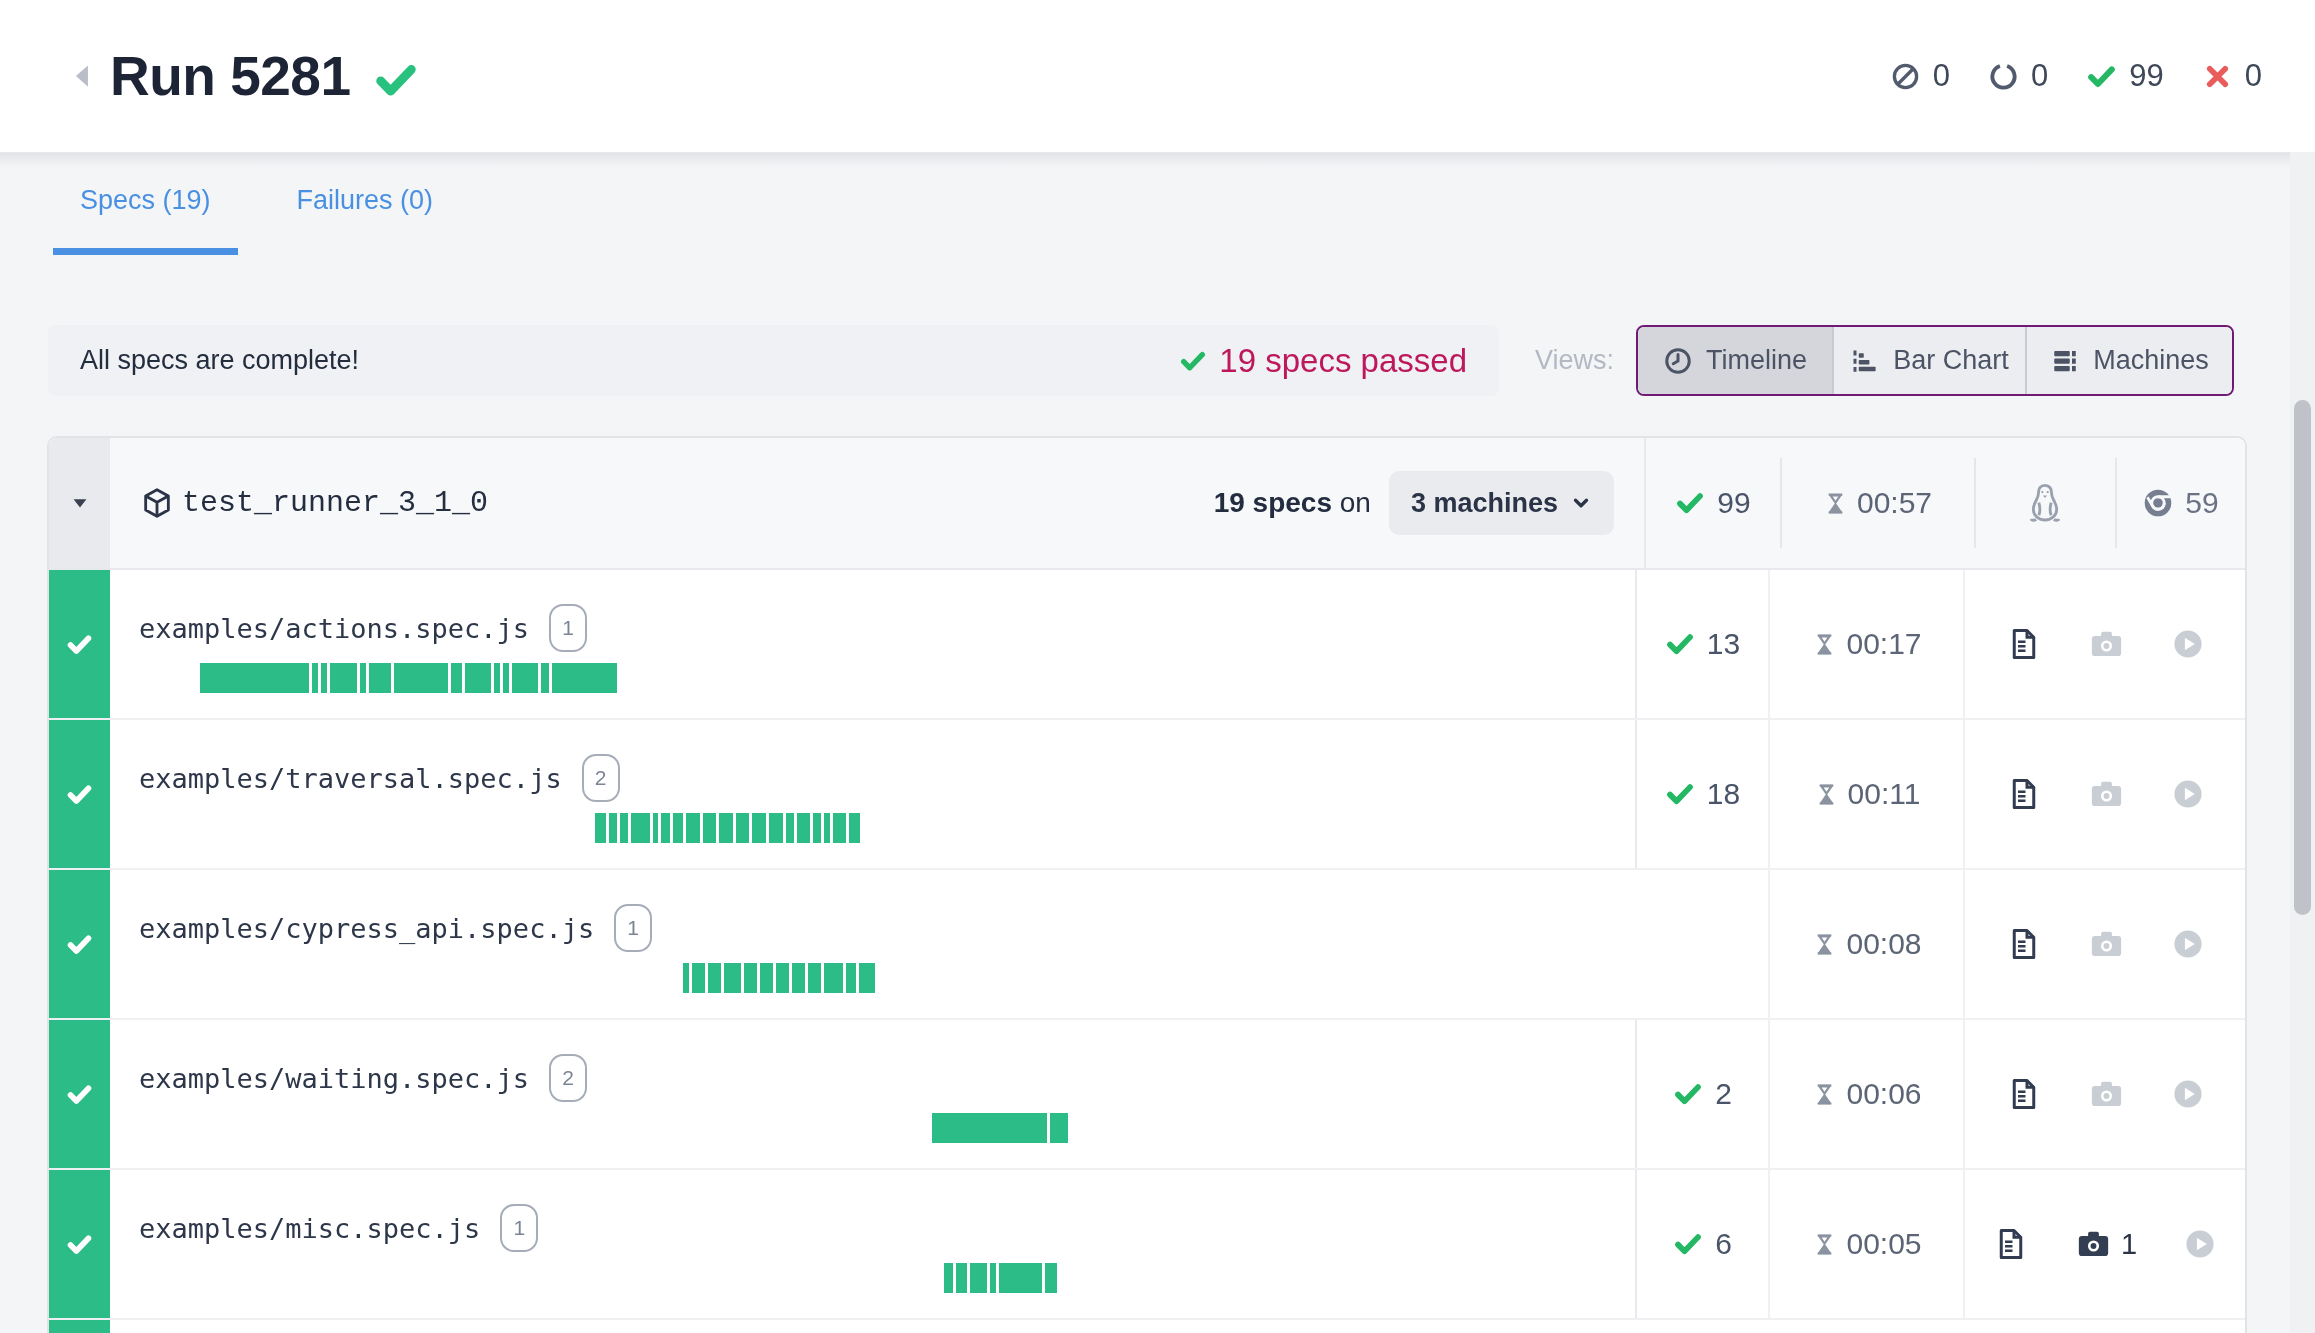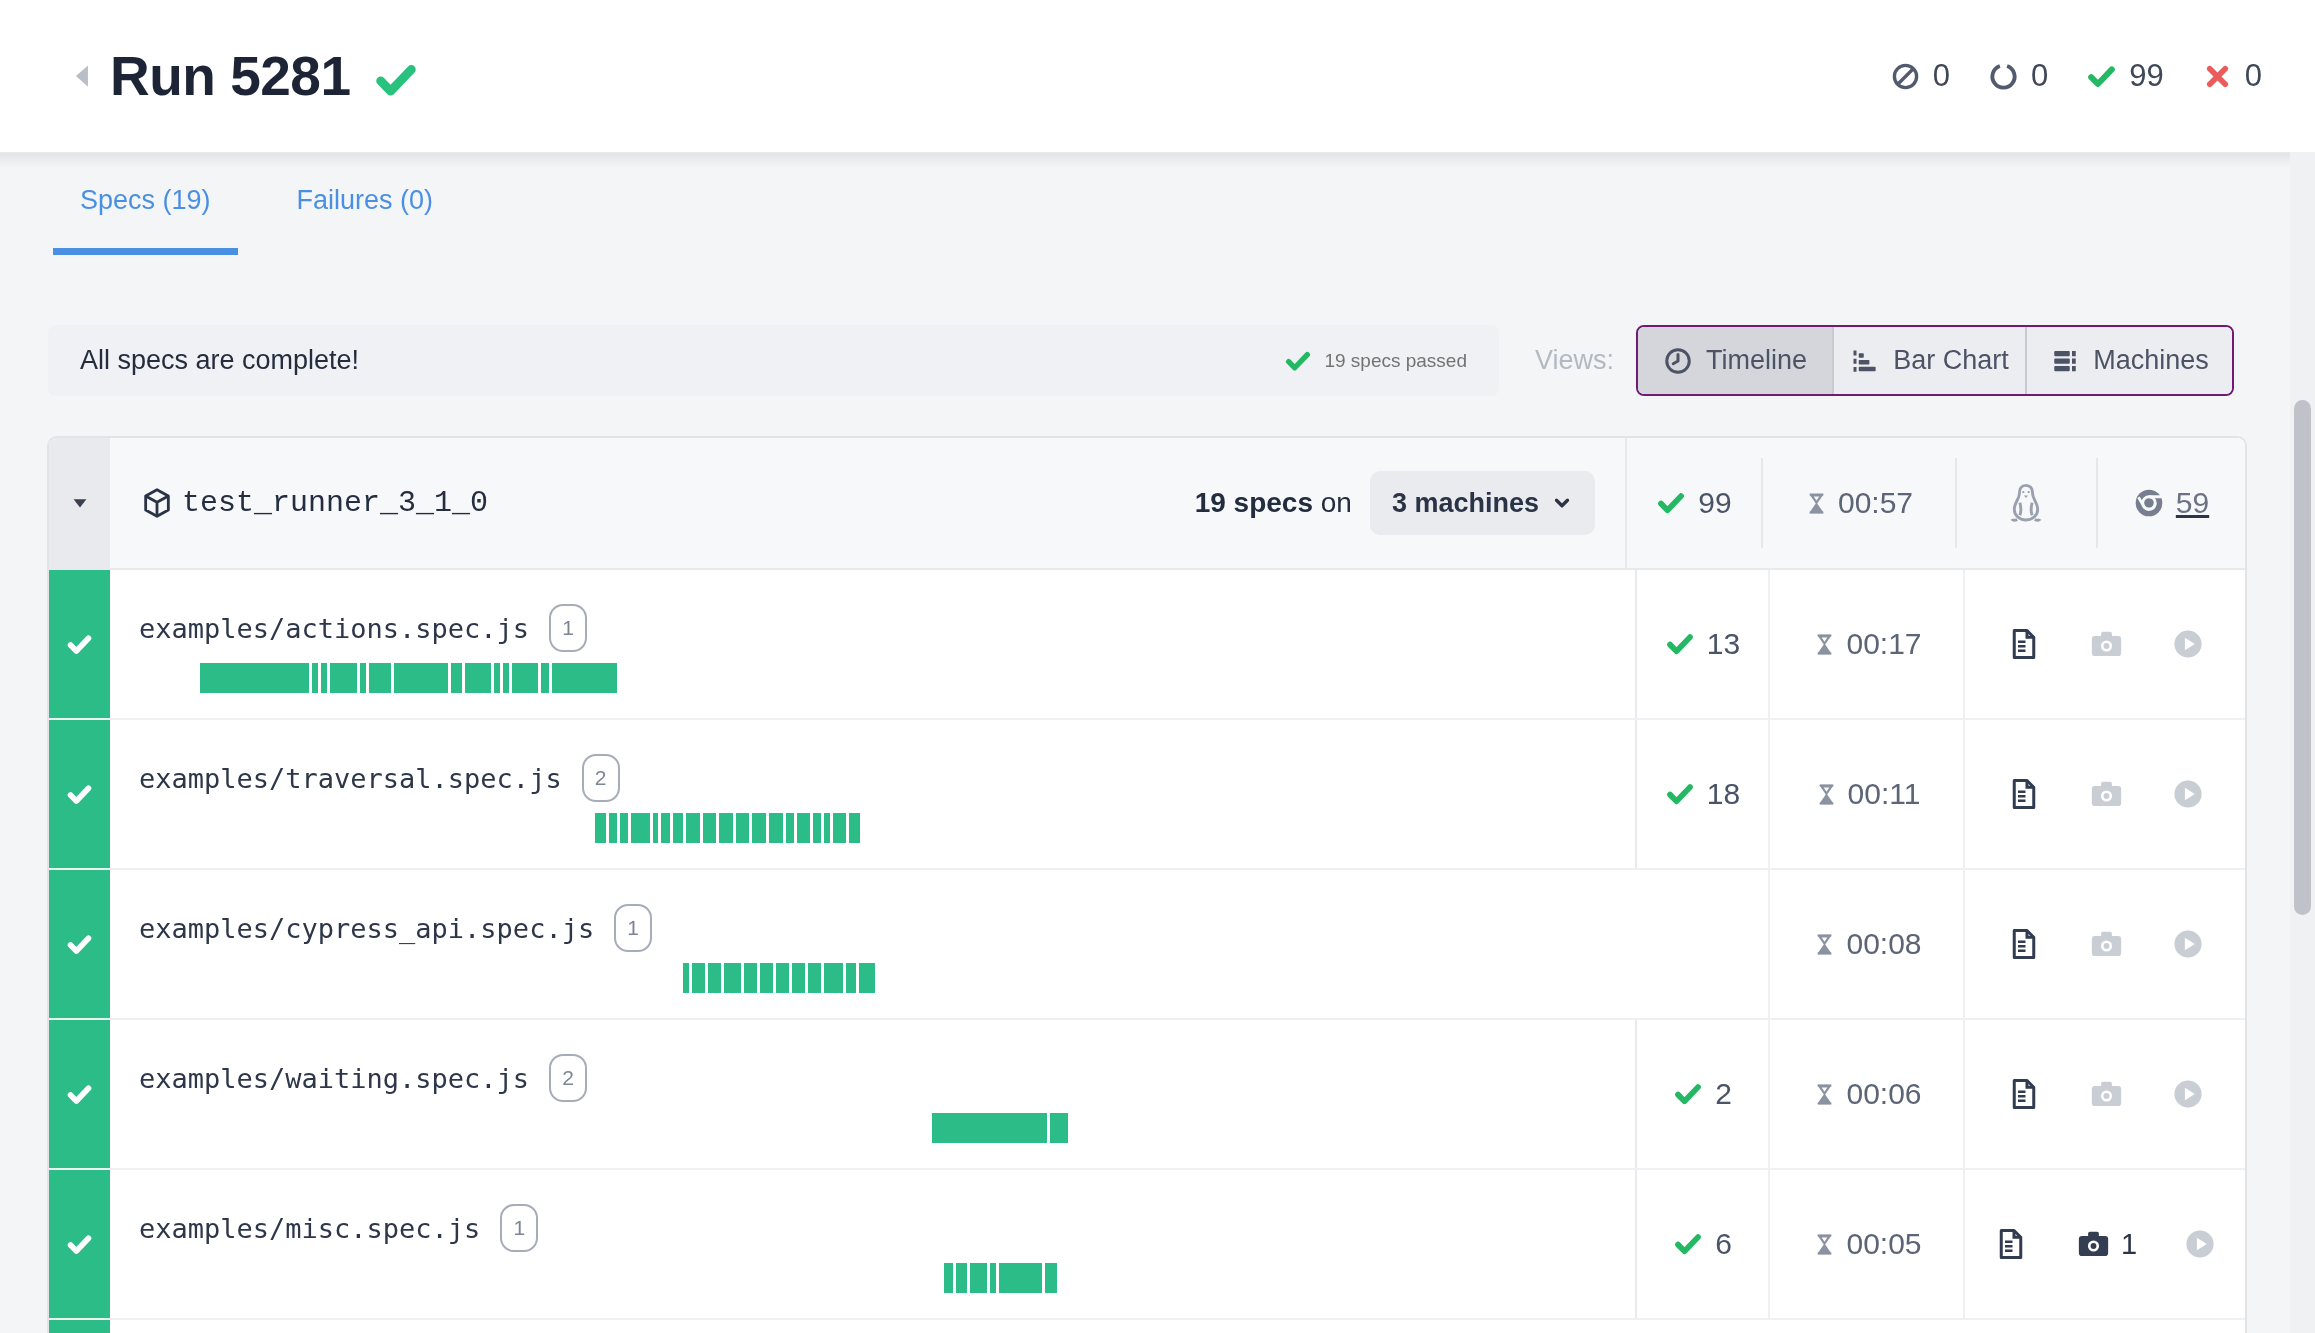--- a/index.html
+++ b/index.html
@@ -43,21 +43,21 @@
   .tab + .tab { margin-left:32px; }
 
   
   .content { position:relative; }
   .toolbar { display:flex; align-items:center; margin:70px 0 0 48px; height:71px; }
   .banner {
     width:1451px; height:71px; background:#eff1f4; border-radius:8px;
     display:flex; align-items:center; padding:0 32px;
   }
   .banner-msg { font-size:27px; color:#232d3e; }
-  .banner-pass { margin-left:auto; display:flex; align-items:center; gap:12px; font-size:19px; color:#737373; }
+  .banner-pass { margin-left:auto; display:flex; align-items:center; gap:12px; font-size:33px; color:#be185d; }
   .banner-pass .ico { width:28px; height:28px; color:#24b864; }
   .views-label { font-size:27px; color:#b3b8c3; margin-left:36px; }
   .btn-group { display:flex; margin-left:22px; border:2px solid #701a75; border-radius:8px; overflow:hidden; }
   .view-btn {
     height:67px; display:flex; align-items:center; justify-content:center; gap:13px;
     background:#ecedf0; color:#4b5365; font-size:27px; cursor:pointer;
   }
   .view-btn + .view-btn { border-left:2px solid #c7cad1; }
   .view-btn.active { background:#d4d6db; }
   .view-btn .ico { width:30px; height:30px; }
@@ -78,21 +78,21 @@
   .gh-specs-on { margin-left:auto; font-size:28px; color:#232d3f; white-space:nowrap; }
   .gh-specs-on b { font-weight:bold; }
   .machines-dd {
     margin:0 30px 0 18px; background:#e9ebef; border-radius:10px; padding:0 22px;
     height:64px; display:flex; align-items:center; gap:12px; cursor:pointer;
     font-size:27px; font-weight:600; color:#2b3447; flex:none;
   }
   .machines-dd .ico { width:22px; height:22px; }
   .gh-cell { display:flex; align-items:center; justify-content:center; flex:none; position:relative; }
   .gh-check { width:136px; border-left:2px solid #e7e9ec; }
-  .gh-dur { width:194px; } .gh-os { width:141px; } .gh-browser { width:149px;text-decoration:underline; }
+  .gh-dur { width:194px; } .gh-os { width:141px; } .gh-browser { width:130px; }
   .gh-divider { position:absolute; left:0; top:20px; bottom:20px; width:2px; background:#e5e7ea; }
 
   .stat-pair { display:flex; align-items:center; gap:12px; }
   .stat-pair .ico-check { width:30px; height:30px; color:#24b864; }
   .stat-pair .num { font-size:30px; color:#4a5468; }
   .dur-pair { display:flex; align-items:center; gap:8px; font-size:30px; color:#5c6576; }
   .dur-pair .ico { width:27px; height:27px; color:#8b93a1; }
   .penguin { width:46px; height:46px; color:#9aa1ae; }
   .chrome-pair { display:flex; align-items:center; gap:10px; font-size:30px; color:#6a7284; }
   .chrome-pair .ico { width:34px; height:34px; color:#767e8f; }

